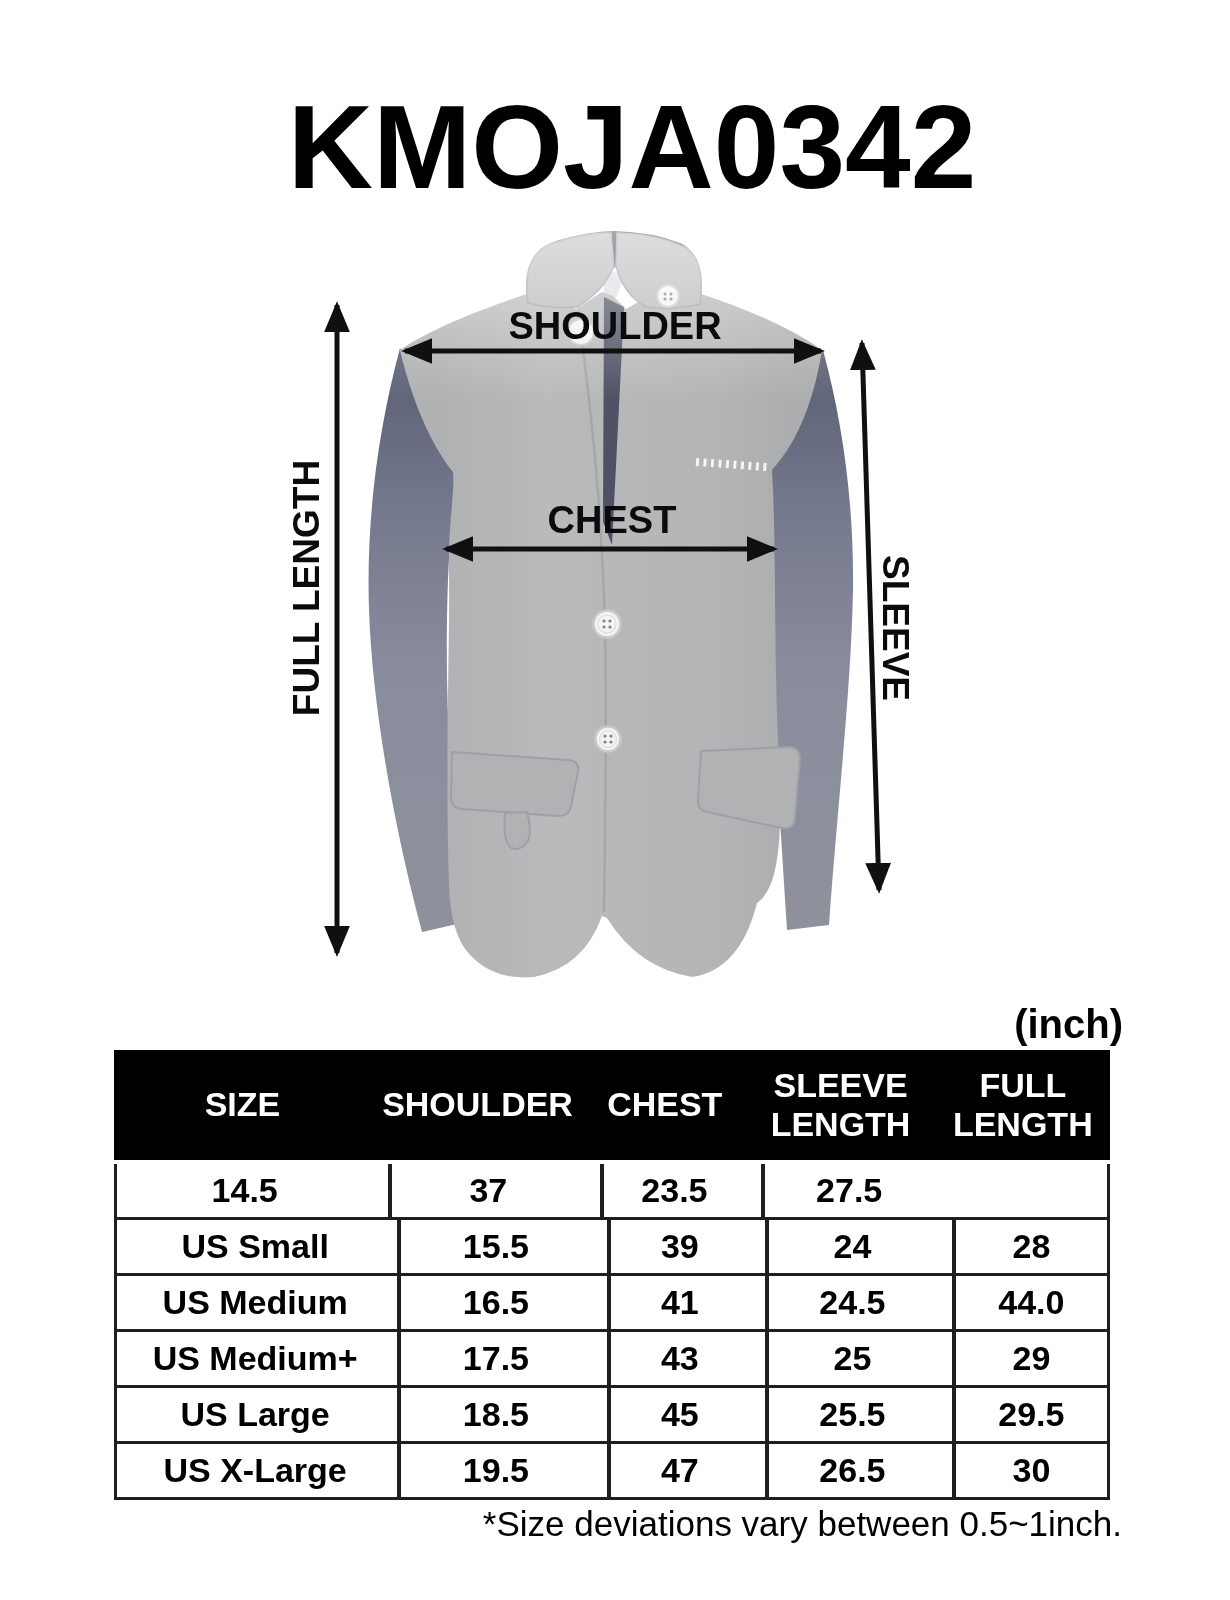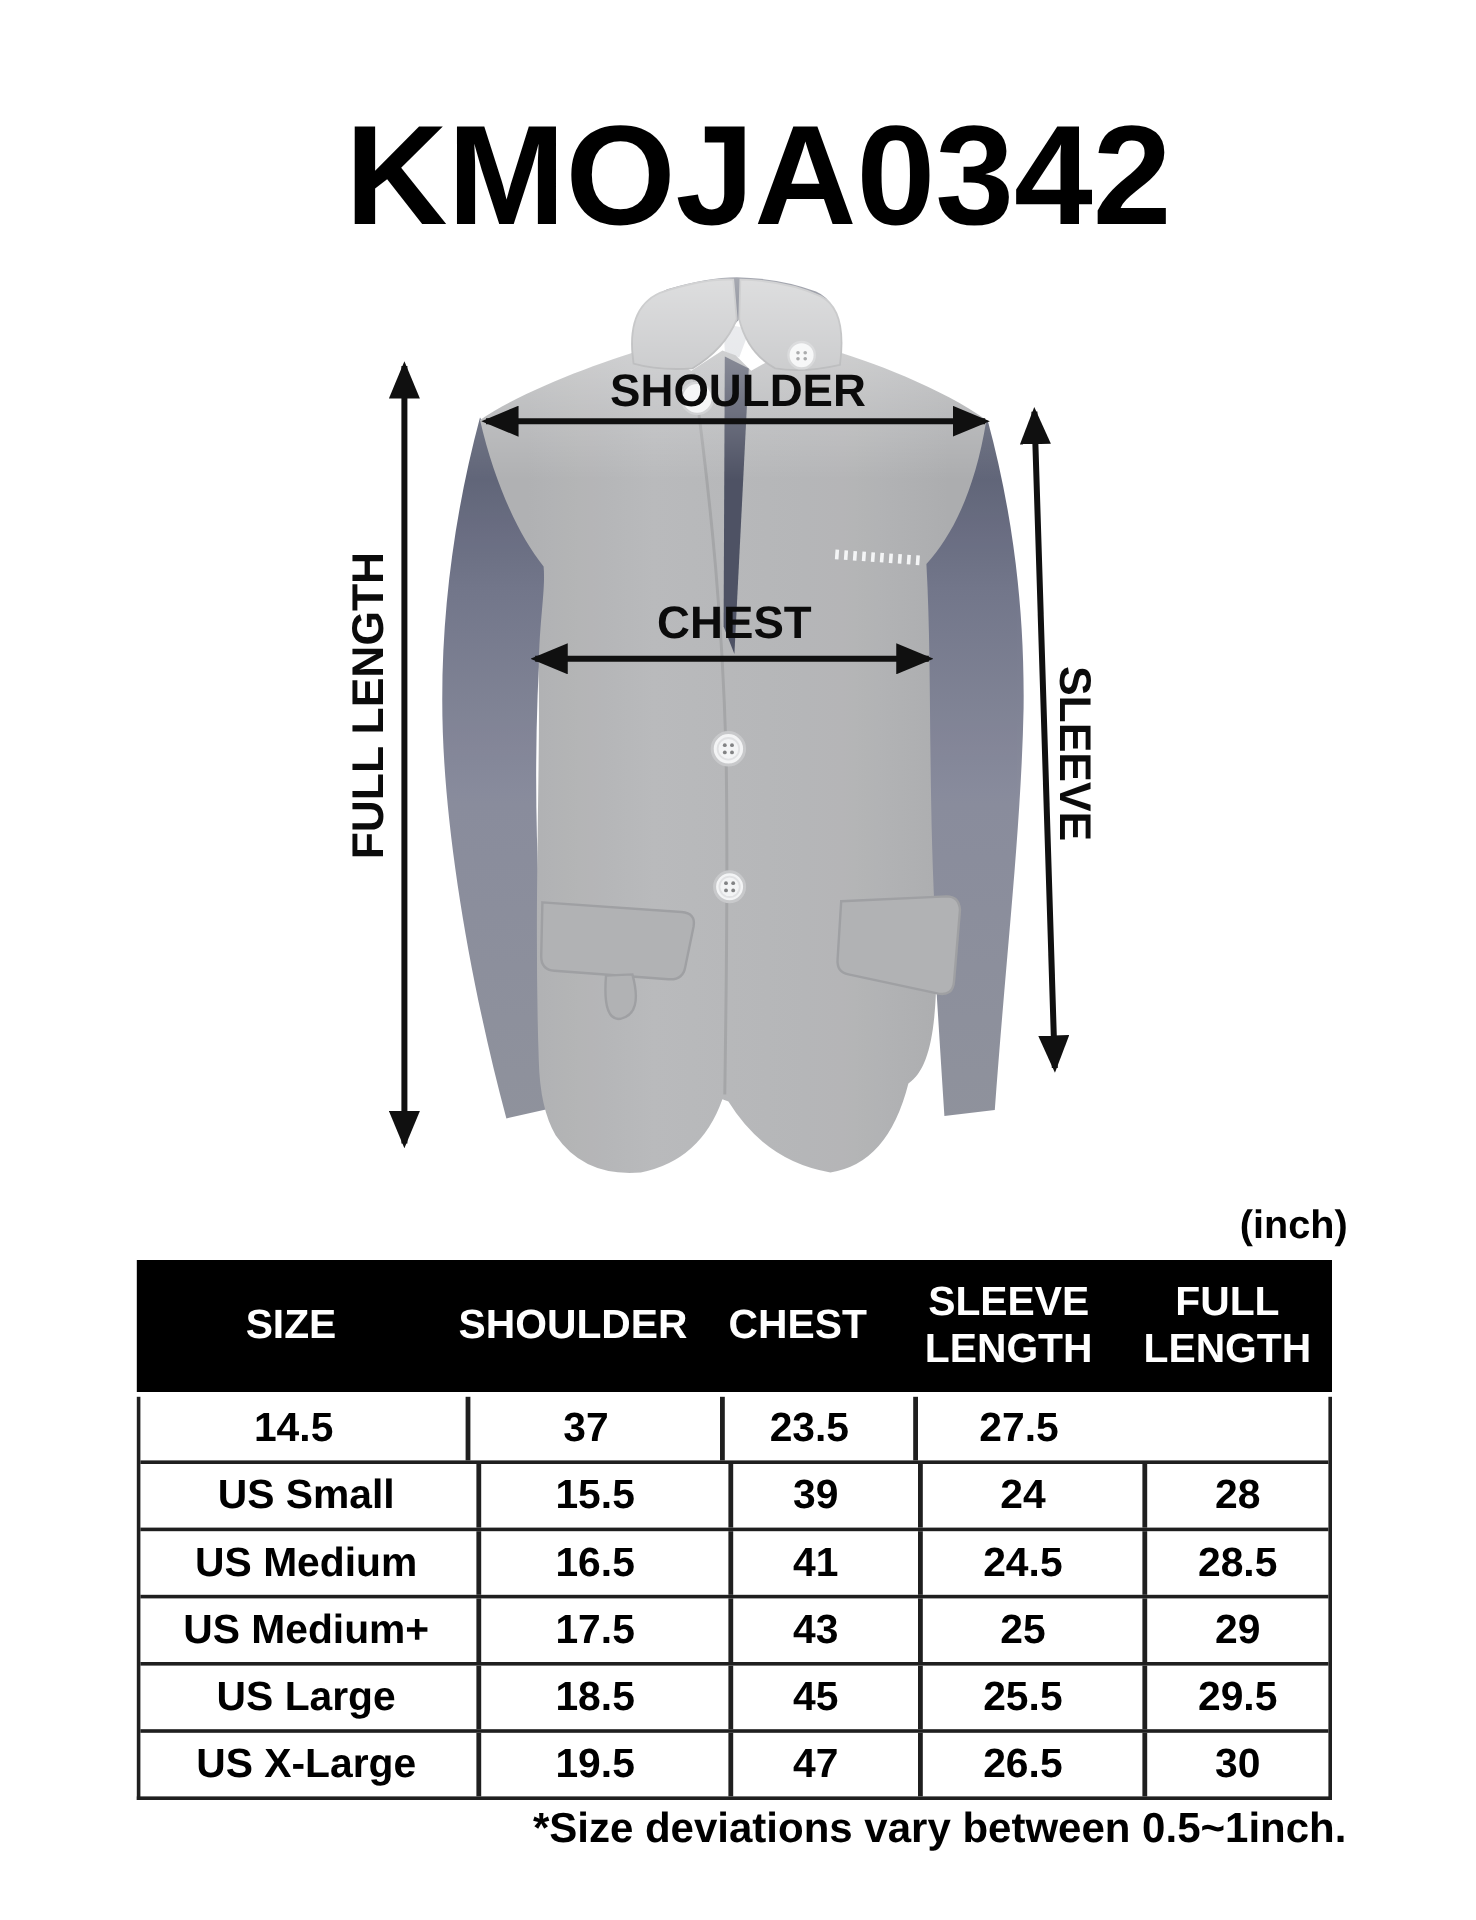--- a/index.html
+++ b/index.html
@@ -14,21 +14,21 @@
   .diagram-svg{position:absolute;left:0;top:0;width:1230px;height:1600px;}
   .measure-label{
     position:absolute;font-weight:bold;font-size:38px;line-height:48px;height:48px;
     text-align:center;color:#0b0b0b;white-space:nowrap;
   }
   .shoulder-label{left:455px;top:302px;width:320px;}
   .chest-label{left:497px;top:496px;width:230px;}
   .full-length-label{left:157px;top:564px;width:300px;font-size:37px;transform:rotate(-90deg);}
   .sleeve-label{left:787px;top:604px;width:216px;font-size:37px;transform:rotate(90deg);}
   .unit-label{
-    position:absolute;right:107px;top:1002px;font-size:33px;font-weight:bold;text-align:right;
+    position:absolute;right:107px;top:1002px;font-size:40px;font-weight:bold;text-align:right;
   }
   .size-table{position:absolute;left:114px;top:1050px;width:996px;}
   .st-header{
     display:grid;grid-template-columns:25.8% 21.4% 16.2% 19.1% 17.5%;
     background:#000000;color:#ffffff;height:110px;
   }
   .st-hcell{
     display:flex;align-items:center;justify-content:center;text-align:center;
     font-weight:bold;font-size:34px;line-height:1.15;padding:0 6px;box-sizing:border-box;
   }
@@ -38,21 +38,21 @@
   .st-row{
     display:grid;grid-template-columns:25.8% 21.4% 16.2% 19.1% 17.5%;height:53px;
   }
   .st-row + .st-row{border-top:3px solid #1f1f1f;padding-left:12px;}
   .st-cell{
     display:flex;align-items:center;justify-content:center;
     font-weight:bold;font-size:34px;box-sizing:border-box;
   }
   .st-row .st-cell + .st-cell{border-left:4px solid #1f1f1f;margin-left:16px;}
   .footnote{
-    position:absolute;right:108px;top:1504px;font-size:35px;font-weight:bold;text-align:right;
+    position:absolute;right:108px;top:1504px;font-size:35px;font-weight:normal;text-align:right;
   }
 </style>
 </head>
 <body>
 
 <div class="page">
 
   <h1 class="page-title">KMOJA0342</h1>
 
   <svg class="diagram-svg" viewBox="0 0 1230 1600" xmlns="http://www.w3.org/2000/svg">
@@ -174,21 +174,21 @@
         <div class="st-cell">15.5</div>
         <div class="st-cell">39</div>
         <div class="st-cell">24</div>
         <div class="st-cell">28</div>
       </div>
       <div class="st-row">
         <div class="st-cell">US Medium</div>
         <div class="st-cell">16.5</div>
         <div class="st-cell">41</div>
         <div class="st-cell">24.5</div>
-        <div class="st-cell">28.5</div>
+        <div class="st-cell">44.0</div>
       </div>
       <div class="st-row">
         <div class="st-cell">US Medium+</div>
         <div class="st-cell">17.5</div>
         <div class="st-cell">43</div>
         <div class="st-cell">25</div>
         <div class="st-cell">29</div>
       </div>
       <div class="st-row">
         <div class="st-cell">US Large</div>

